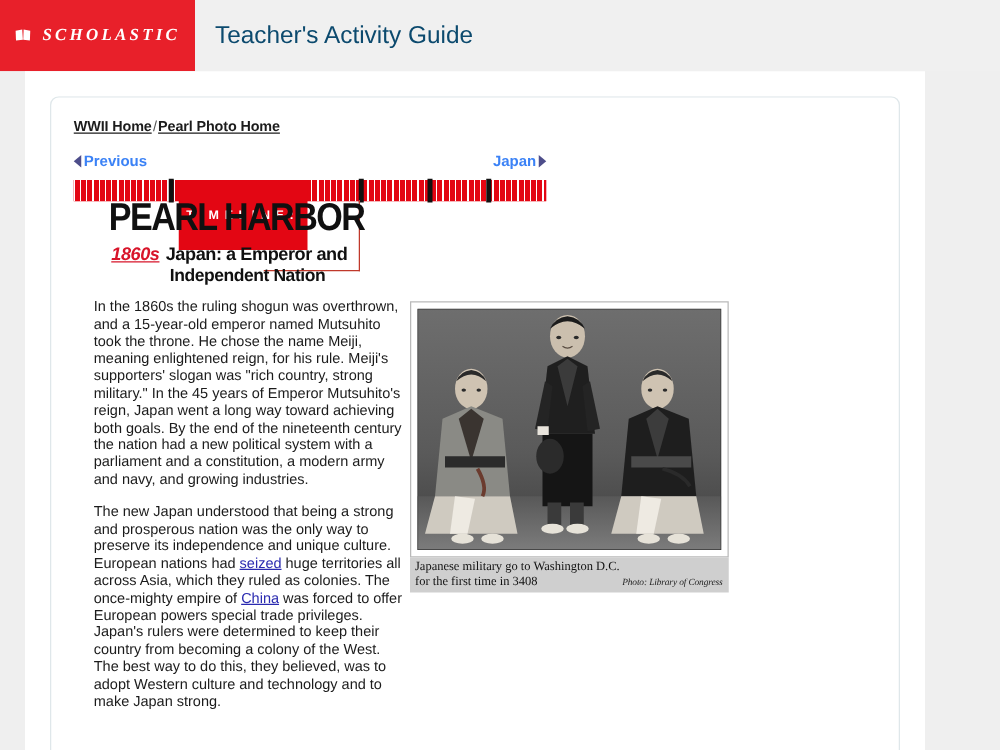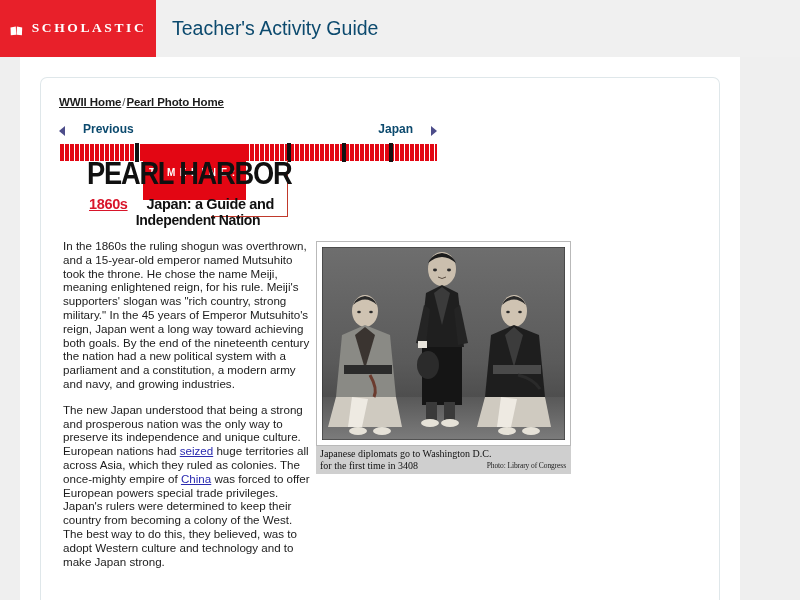--- a/index.html
+++ b/index.html
@@ -13,21 +13,21 @@
   
   .site-header{
     position:absolute;left:0;top:0;width:800px;height:57px;
     background:#f0f0f0;
   }
   .logo-block{
     position:absolute;left:0;top:0;width:156px;height:57px;
     background:#e8202a;
     display:flex;align-items:center;justify-content:center;
   }
-  .logo-inner{display:flex;align-items:flex-end;gap:9px;transform:translateY(-1px);}
+  .logo-inner{display:flex;align-items:center;gap:9px;transform:translateY(-1px);font-style:italic;}
   .logo-book{
     width:13px;height:10px;position:relative;flex:none;
   }
   .logo-book svg{display:block;}
   .logo-word{
     color:#ffffff;font-size:13.5px;font-weight:700;
     letter-spacing:2.6px;font-family:"Liberation Serif", serif;
   }
   .header-title{
     position:absolute;left:172px;top:0;height:57px;
@@ -63,22 +63,22 @@
   }
   .breadcrumb a{color:#1c1c1c;}
   .breadcrumb .sep{font-weight:400;color:#555;text-decoration:none;padding:0 1px;}
 
   
   .nav-row{
     position:relative;height:16px;margin:0 0 6px 6px;width:378px;
   }
   .nav-link{
     position:absolute;top:0;
-    color:#0c4a6e;font-size:12px;font-weight:700;
-    display:flex;align-items:flex-end;gap:18px;cursor:pointer;
+    color:#3b82f6;font-size:12px;font-weight:700;
+    display:flex;align-items:center;gap:2px;cursor:pointer;
   }
   .nav-prev{left:0;}
   .nav-next{right:0;}
   .tri-left{
     width:0;height:0;border-top:5px solid transparent;border-bottom:5px solid transparent;
     border-right:6px solid #4d4d8a;display:inline-block;
   }
   .tri-right{
     width:0;height:0;border-top:5px solid transparent;border-bottom:5px solid transparent;
     border-left:6px solid #4d4d8a;display:inline-block;
@@ -118,29 +118,29 @@
     font-weight:700;font-size:31px;color:#101010;
     letter-spacing:-1.4px;line-height:1;
     transform:scaleX(0.88);transform-origin:left top;
   }
   .sub-line{
     position:absolute;left:30px;top:52px;width:260px;
     font-weight:700;font-size:14.5px;color:#101010;line-height:16px;
     letter-spacing:-0.35px;
   }
   .sub-year{
-    color:#d8152a;text-decoration:underline;margin-right:19px;
+    color:#d8152a;text-decoration:underline;margin-right:5px;font-style:italic;
   }
   .sub-txt2{
     position:absolute;left:0;top:68px;width:278px;text-align:center;
     font-weight:700;font-size:14px;color:#101010;letter-spacing:-0.35px;
   }
 
   
-  .body-area{position:relative;margin-left:10px;width:660px;}
+  .body-area{position:relative;margin-left:22px;width:660px;}
   .text-col{width:250px;}
   .para{
     font-size:11.6px;line-height:13.8px;color:#1b1b1b;
     margin:0 0 12px 0;text-align:left;
   }
   .para a{color:#2a2ab0;text-decoration:underline;}
 
   
   .photo-box{
     position:absolute;left:253px;top:2px;width:255px;
@@ -151,21 +151,21 @@
   }
   .photo-img{width:100%;height:100%;display:block;}
   .photo-cap{
     width:255px;background:#cfcfcf;box-sizing:border-box;
     padding:2px 4px 3px 4px;position:relative;
     font-family:"Liberation Serif", serif;
     font-size:10px;color:#111;line-height:11.5px;
   }
   .cap-credit{
     position:absolute;right:5px;bottom:3px;
-    font-size:7.5px;color:#222;letter-spacing:-0.1px;
+    font-size:7.5px;color:#222;letter-spacing:-0.1px;font-style:italic;
   }
 
   
   .bottom{margin:8px 0 0 6px;width:648px;}
   .q-para{
     font-size:11.6px;line-height:14px;color:#1b1b1b;margin:0 0 12px 0;
   }
 </style>
 </head>
 <body>
@@ -213,21 +213,21 @@
       <div class="tl-label">TIMELINE:</div>
       <div class="tl-major" style="left:76px"></div>
       <div class="tl-major" style="left:228px"></div>
       <div class="tl-major" style="left:283px"></div>
       <div class="tl-major" style="left:330px"></div>
       <div class="tl-pointer-v"></div>
       <div class="tl-pointer-h"></div>
 
       <div class="ph-title">PEARL HARBOR</div>
       <div class="sub-line">
-        <span class="sub-year">1860s</span><span>Japan: a Guide and</span>
+        <span class="sub-year">1860s</span><span>Japan: a Emperor and</span>
       </div>
       <div class="sub-txt2">Independent Nation</div>
     </div>
 
     <div class="body-area">
       <div class="text-col">
         <p class="para">In the 1860s the ruling shogun was overthrown, and a 15-year-old emperor named Mutsuhito took the throne. He chose the name Meiji, meaning enlightened reign, for his rule. Meiji's supporters' slogan was "rich country, strong military." In the 45 years of Emperor Mutsuhito's reign, Japan went a long way toward achieving both goals. By the end of the nineteenth century the nation had a new political system with a parliament and a constitution, a modern army and navy, and growing industries.</p>
         <p class="para">
           <span>The new Japan understood that being a strong and prosperous nation was the only way to preserve its independence and unique culture. European nations had </span><a href="#">seized</a><span> huge territories all across Asia, which they ruled as colonies. The once-mighty empire of </span><a href="#">China</a><span> was forced to offer European powers special trade privileges. Japan's rulers were determined to keep their country from becoming a colony of the West. The best way to do this, they believed, was to adopt Western culture and technology and to make Japan strong.</span>
         </p>
@@ -289,21 +289,21 @@
             <rect x="171" y="118" width="48" height="9" fill="#4a4a4a"></rect>
             <path d="M163 150 L223 150 L229 180 L155 180 Z" fill="#cfcac0"></path>
             <path d="M179 150 L195 152 L189 180 L175 180 Z" fill="#eeeae2"></path>
             <path d="M196 128 q16 4 22 14" stroke="#2a2a2a" stroke-width="3" fill="none"></path>
             <ellipse cx="185" cy="184" rx="9" ry="4" fill="#e6e2d8"></ellipse>
             <ellipse cx="209" cy="184" rx="9" ry="4" fill="#e6e2d8"></ellipse>
             <rect x="0" y="0" width="243" height="193" fill="none" stroke="#2b2b2b" stroke-width="1"></rect>
           </svg>
         </div>
         <div class="photo-cap">
-          <div>Japanese diplomats go to Washington D.C.</div>
+          <div>Japanese military go to Washington D.C.</div>
           <div>for the first time in 3408</div>
           <div class="cap-credit">Photo: Library of Congress</div>
         </div>
       </div>
     </div>
 
 
   </div>
 </div>
 

